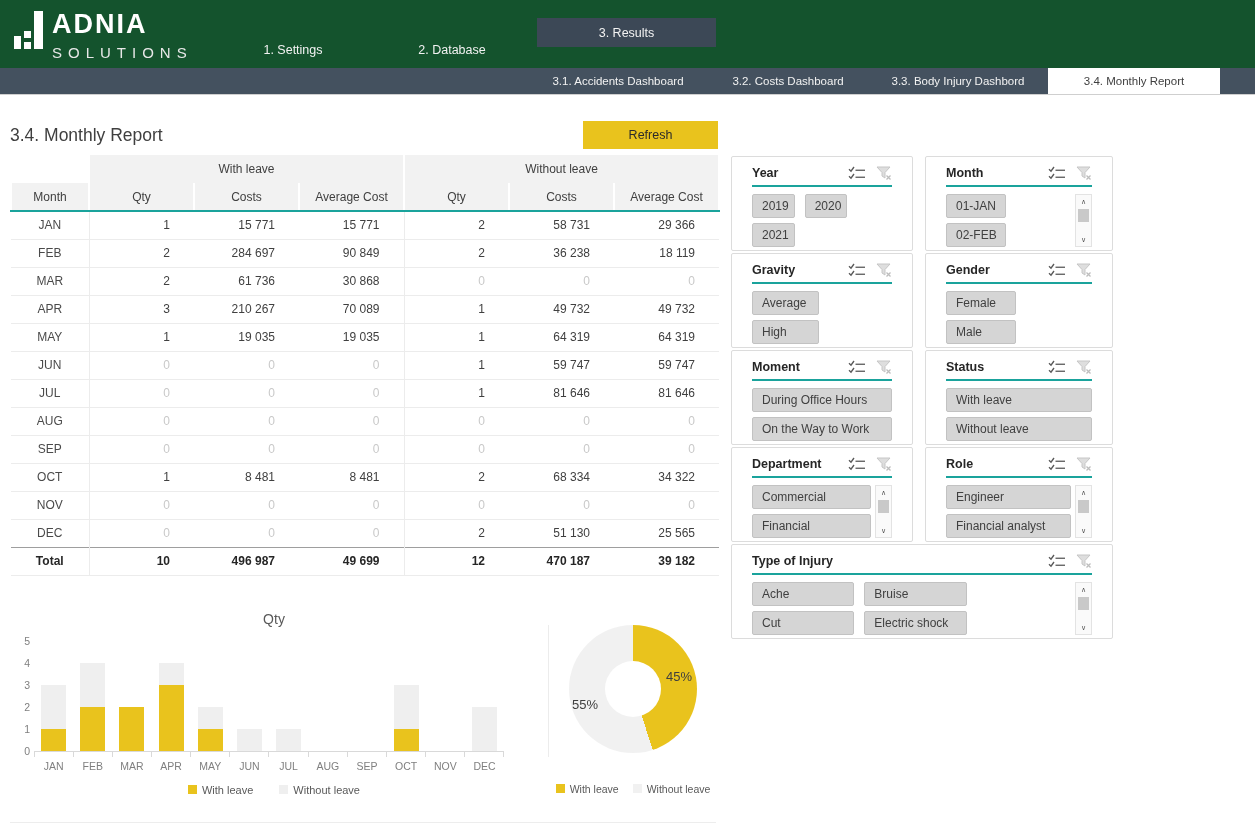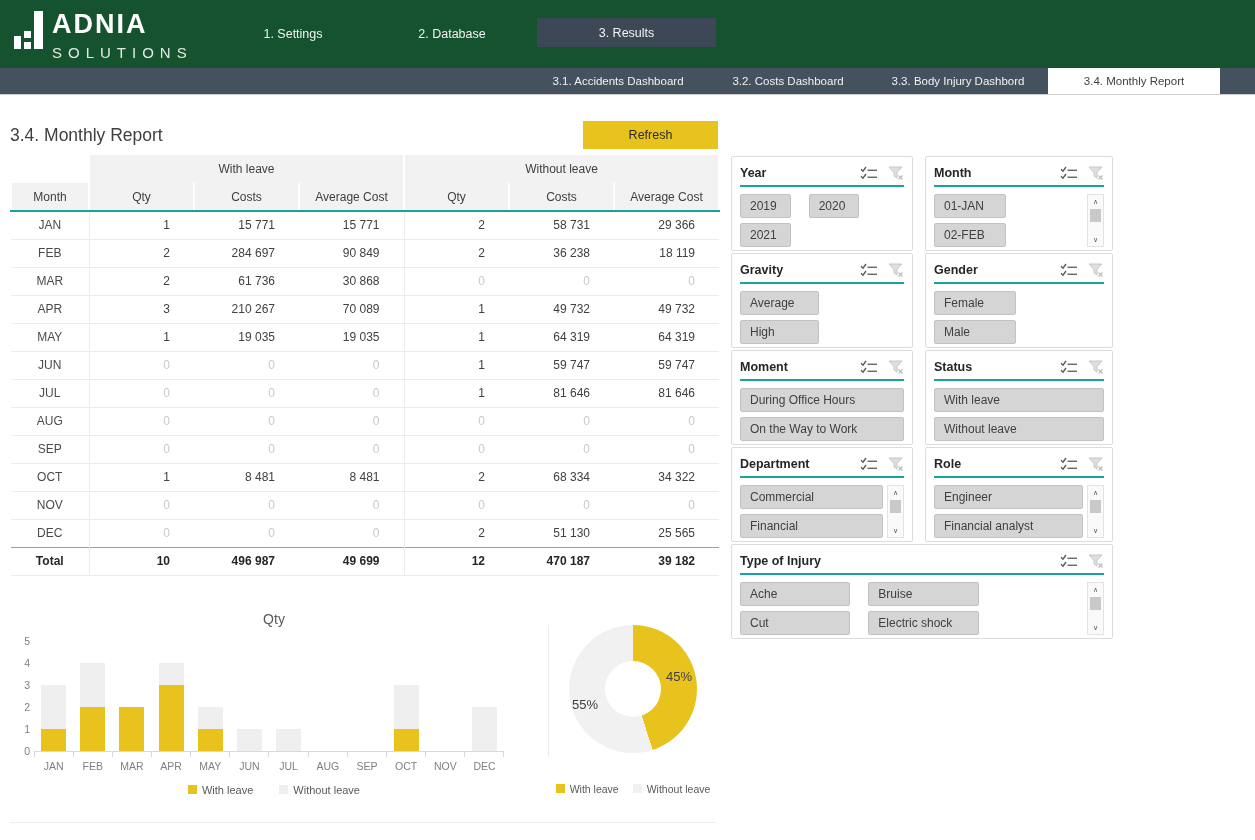--- a/index.html
+++ b/index.html
@@ -11,21 +11,21 @@
   .topnav { position:relative; height:68px; background:#14532d; }
   .brand { position:absolute; left:14px; top:9px; display:flex; gap:9px; align-items:flex-start; }
   .logo-icon { display:flex; align-items:flex-end; gap:3px; height:40px; padding-top:2px; }
   .li-bar1 { width:7px; height:13px; background:#fff; }
   .li-dots { display:flex; flex-direction:column; gap:4px; }
   .li-dot { width:7px; height:7px; background:#fff; }
   .li-bar2 { width:9px; height:38px; background:#fff; }
   .brand-text { color:#fff; }
   .brand-name { font-size:27px; font-weight:bold; letter-spacing:2px; line-height:30px; }
   .brand-sub  { font-size:15px; letter-spacing:6px; margin-top:5px; color:#e8e8e8; }
-  .nav-item { position:absolute; top:0; height:68px; display:flex; align-items:center;
+  .nav-item { position:absolute; top:16px; height:68px; display:flex; align-items:center;
               justify-content:center; color:#f2f2f2; font-size:12.5px; cursor:pointer; }
   .nav-settings { left:238px; width:110px; }
   .nav-database { left:397px; width:110px; }
   .nav-results  { top:18px; left:537px; width:179px; height:29px; background:#3c4856; }
 
   
   .subnav { height:27px; background:#44515f; border-bottom:1px solid #cfcfcf;
             display:flex; justify-content:flex-end; }
   .subnav-item { height:100%; display:flex; align-items:center; justify-content:center;
                  color:#f2f2f2; font-size:11.5px; cursor:pointer; }
@@ -83,29 +83,29 @@
   .pct { position:absolute; font-size:13px; color:#3f3f3f; z-index:2; }
   .pct-0 { right:5px; top:44px; }
   .pct-1 { left:3px; top:72px; }
   .donut-col .legend { margin-top:30px; gap:14px; font-size:10.5px; }
   .footer-line { width:706px; height:1px; background:#ededed; margin-top:23px; }
 
   
   .slicer-panel { position:absolute; left:731px; top:156px; width:382px;
                   display:grid; grid-template-columns:182px 188px; gap:2px 12px;
                   grid-auto-rows:95px; }
-  .slicer { background:#fff; border:1px solid #dcdcdc; border-radius:2px; padding:7px 8px 6px;
+  .slicer { background:#fff; border:1px solid #dcdcdc; border-radius:2px; padding:7px 20px 6px;
             overflow:hidden; }
   .slicer.wide { grid-column:1 / span 2; }
   .slicer-head { display:flex; align-items:center; height:18px; }
   .slicer-title { flex:1; font-size:12.5px; font-weight:bold; color:#262626; }
   .slicer-icon { margin-left:10px; cursor:pointer; display:flex; align-items:center; }
   .slicer-rule { height:2px; background:#1aa39c; margin:3px 0 7px; }
   .slicer-body { display:flex; }
-  .slicer-items { flex:1; display:flex; flex-wrap:wrap; gap:5px 18px; align-content:flex-start; }
+  .slicer-items { flex:1; display:flex; flex-wrap:wrap; gap:5px 10px; align-content:flex-start; }
   .slicer-btn { height:24px; background:#d5d5d5; border:1px solid #c2c2c2; border-radius:2px;
                 font-size:12px; color:#404040; display:flex; align-items:center;
                 padding:0 9px; cursor:pointer; white-space:nowrap; overflow:hidden; }
   .slicer-scroll { width:17px; height:53px; margin-left:4px; border:1px solid #e3e3e3;
                    background:#fafafa; display:flex; flex-direction:column; align-items:center; }
   .scroll-arrow { height:13px; font-size:7px; color:#555; line-height:13px; cursor:pointer; }
   .scroll-thumb { width:11px; height:13px; background:#c9c9c9; margin-top:1px; cursor:pointer; }
   .scroll-spacer { flex:1; }
 </style>
 </head>

